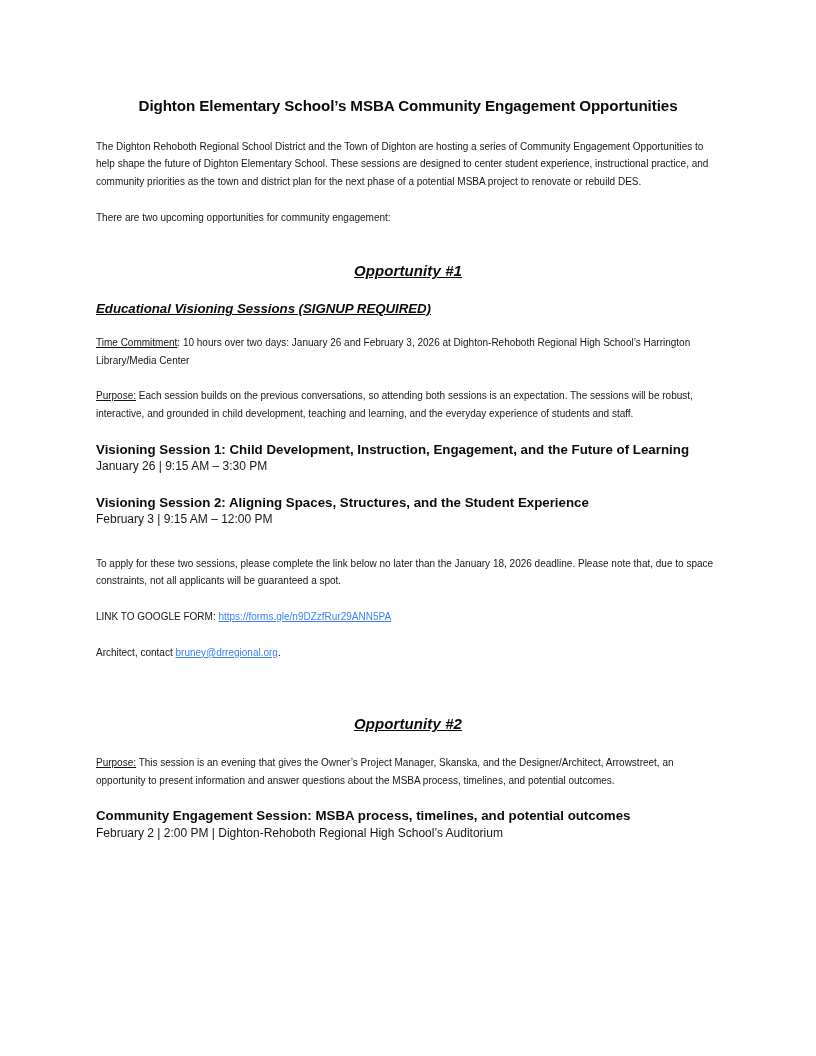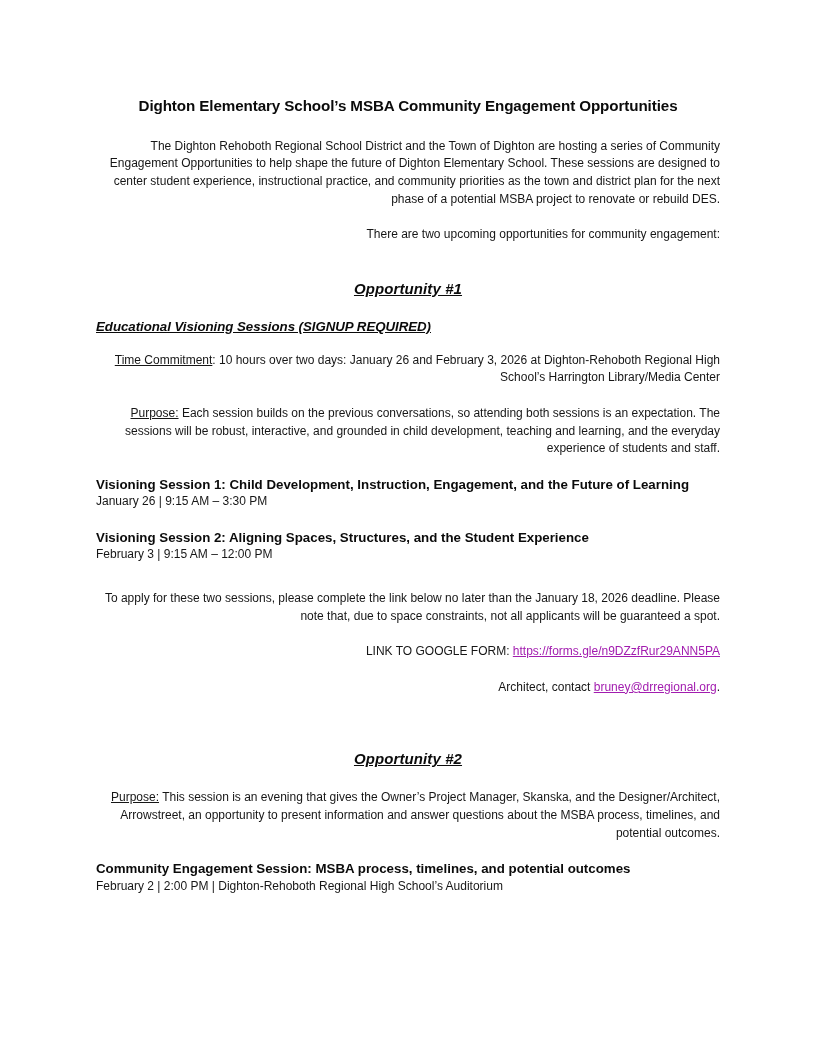--- a/index.html
+++ b/index.html
@@ -32,24 +32,24 @@
     font-weight: bold;
     text-align: center;
     line-height: 1.3;
     letter-spacing: -0.1px;
     margin: 0 0 22px 0;
     color: #0b0b0b;
   }
 
   
   .para {
-    font-size: 12px;
+    font-size: 10px;
     line-height: 17.6px;
-    margin: 0 0 18px 8px;
-    text-align: right;
+    margin: 0 0 18px 0;
+    text-align: left;
     color: #161616;
   }
 
   
   .opp-heading {
     font-size: 15px;
     font-weight: bold;
     font-style: italic;
     text-decoration: underline;
     text-align: center;
@@ -71,21 +71,21 @@
     margin: 0 0 18px 0;
     letter-spacing: -0.05px;
     color: #0b0b0b;
   }
 
   
   .u {
     text-decoration: underline;
   }
   a.link, .link {
-    color: #a21caf;
+    color: #3b82f6;
     cursor: pointer;
   }
 
   
   .session-block {
     margin: 0 0 18px 0;
   }
   .session-title {
     font-size: 13.3px;
     font-weight: bold;

